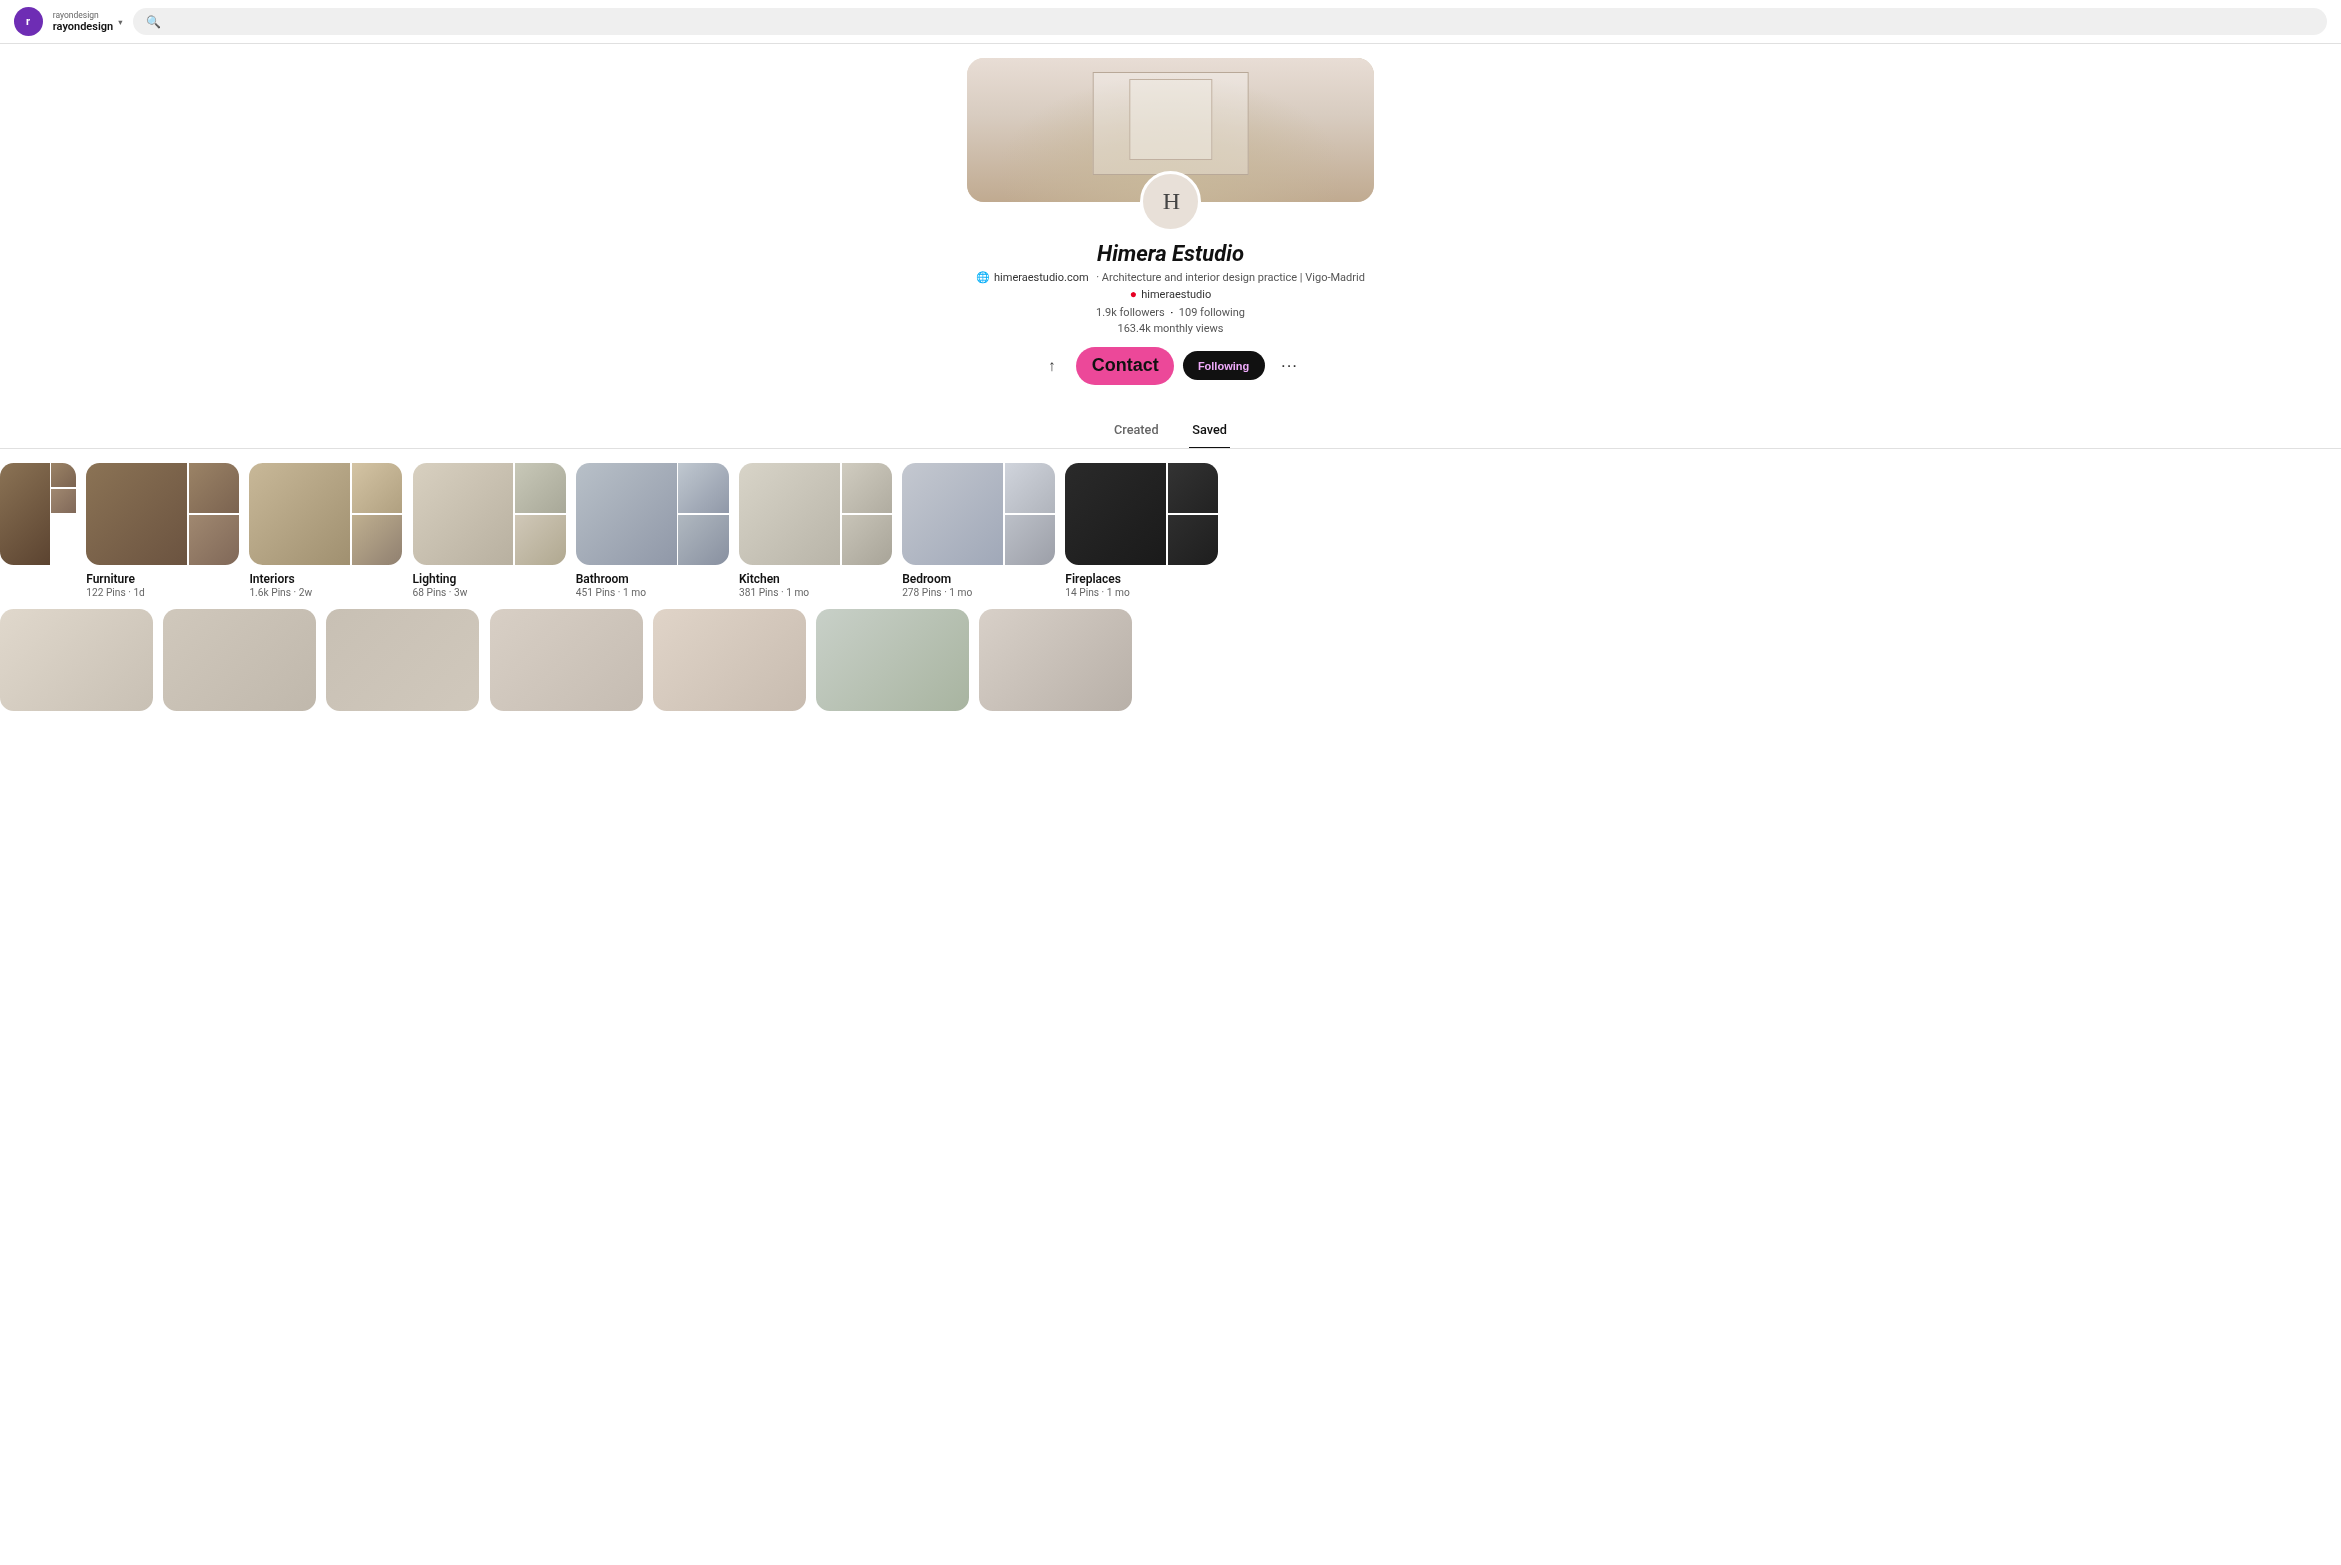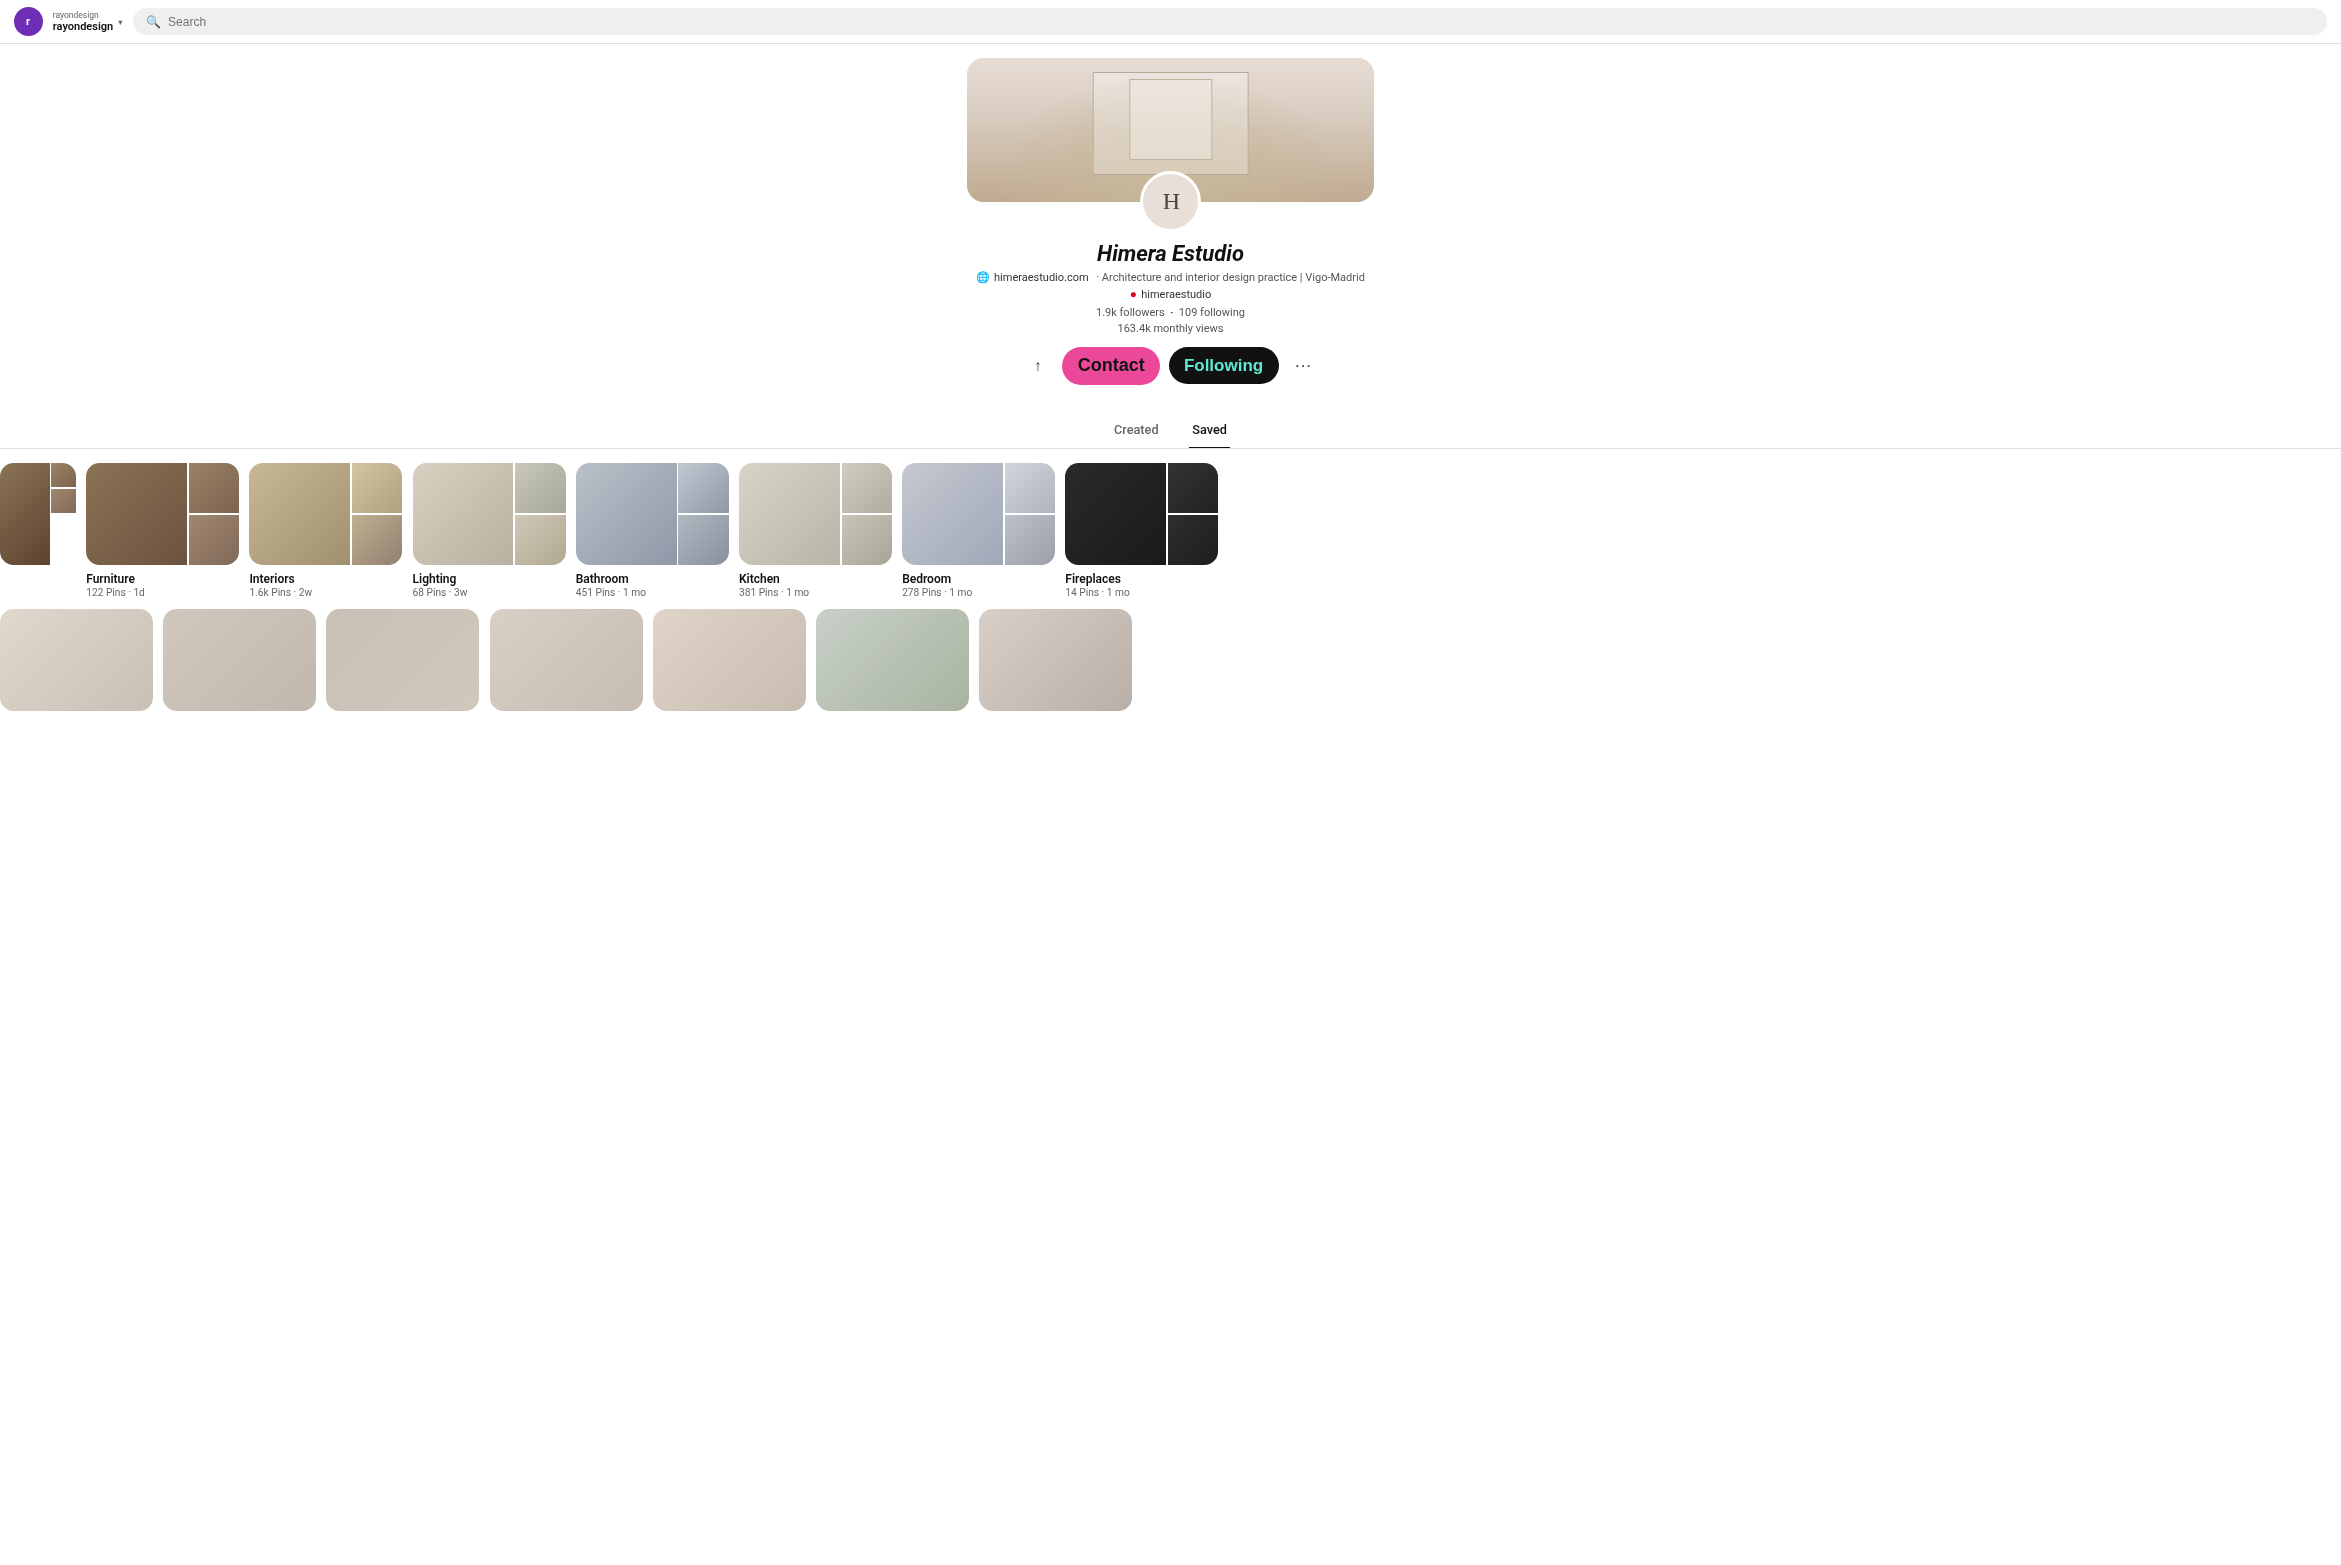--- a/index.html
+++ b/index.html
@@ -71,21 +71,21 @@
     .profile-stats span { color: #555; font-weight: 400; }
     .profile-views { font-size: 11px; color: #555; margin-top: 2.5px; }
     .profile-actions { display: flex; align-items: center; gap: 8.5px; margin-top: 12px; }
     .btn-share { background: none; border: none; cursor: pointer; width: 32px; height: 32px; border-radius: 50%; display: flex; align-items: center; justify-content: center; font-size: 15.3px; color: #333; }
     .btn-contact {
       background: #ec4899; border: none; border-radius: 20.4px; padding: 8.5px 15.3px;
       font-size: 18px; font-weight: 600; color: #111; cursor: pointer;
     }
     .btn-following {
       background: #111; border: none; border-radius: 20.4px; padding: 8.5px 15.3px;
-      font-size: 17px; font-weight: 600; color: #5eead4; cursor: pointer;
+      font-size: 11px; font-weight: 600; color: #f0abfc; cursor: pointer;
     }
     .btn-more { background: none; border: none; cursor: pointer; width: 32px; height: 32px; border-radius: 50%; display: flex; align-items: center; justify-content: center; font-size: 17px; color: #333; }
 
     
     .tabs { display: flex; justify-content: center; gap: 27px; border-bottom: 0.8px solid #e0e0e0; margin-top: 6.8px; }
     .tab { padding: 10.2px 3.4px; font-size: 12.7px; font-weight: 500; color: #666; cursor: pointer; border-bottom: 1.7px solid transparent; text-decoration: none; }
     .tab.active { color: #111; border-bottom: 1.7px solid #111; }
 
     
     .boards-section { padding: 13.6px 0 0 0; }
@@ -158,21 +158,20 @@
   </div>
   <div class="nav-user-group">
     <div class="nav-user">
       <span class="nav-user-label">rayondesign</span>
       <span class="nav-user-name">rayondesign</span>
     </div>
     <span class="nav-chevron">▾</span>
   </div>
   <div class="search-bar">
     <span class="search-icon">🔍</span>
-    <input type="text" class="search-input" placeholder="Search" style="">
   </div>
 </nav>
 
 <div class="profile-header">
 
   <div class="cover-image">
     <div class="cover-inner">
       <div class="cover-room"></div>
     </div>
   </div>

